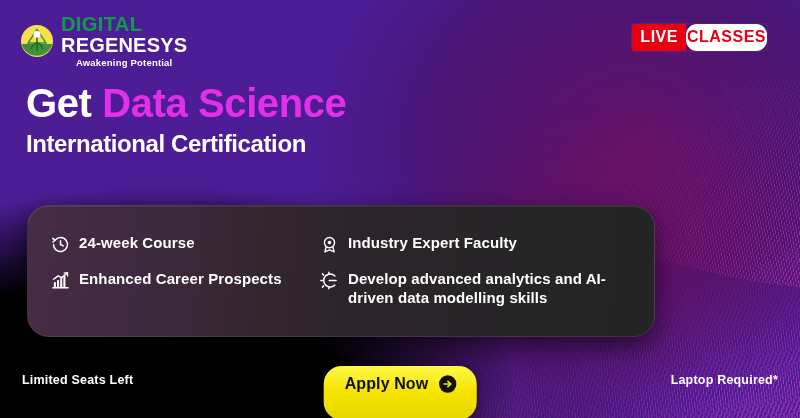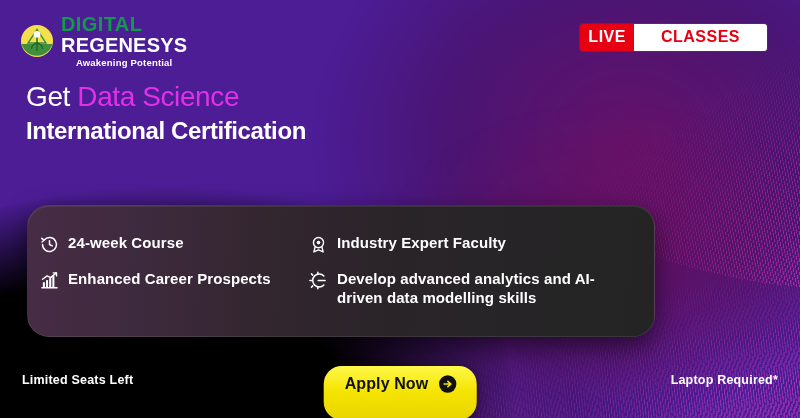--- a/index.html
+++ b/index.html
@@ -113,38 +113,38 @@
   }
 
   
   .live-badge {
     position:absolute; right:33px; top:24px;
     display:flex; border-radius:3px; overflow:hidden;
     font-weight:800; font-size:16px; letter-spacing:.5px;
     box-shadow:0 0 0 1px rgba(255,255,255,.06);
   }
   .live-badge .lb-live { background:#e60012; color:#fff; padding:4px 8px 1px; }
-  .live-badge .lb-classes { background:#fff; color:#e60012; padding:4px 27px 5px; }
+  .live-badge .lb-classes { background:#fff; color:#e60012; padding:4px 1px 5px;border-radius:11px; }
 
   
   .headline { position:absolute; left:26px; top:82px; }
-  .hl-line1 { font-size:28px; font-weight:400; line-height:1.08; letter-spacing:-.4px; white-space:nowrap; }
+  .hl-line1 { font-size:40px; font-weight:700; line-height:1.08; letter-spacing:-.4px; white-space:nowrap; }
   .hl-line2 { font-size:24px; font-weight:800; line-height:1.12; letter-spacing:-.4px; white-space:nowrap; color:#ffffff; margin-top:6px; }
   .hl-white { color:#ffffff; }
   .hl-pink  { color:#e330e8; }
 
   
   .feature-card {
     position:absolute; left:27px; top:205px;
     width:628px; height:132px;
     border-radius:22px;
     background:linear-gradient(95deg, #472c45 0%, #3e2a3e 18%, #33262f 38%, #2b2429 55%, #272527 72%, #242424 100%);
     border:1px solid rgba(255,255,255,.09);
     box-shadow:0 10px 26px rgba(0,0,0,.55), inset 0 1px 0 rgba(255,255,255,.07);
-    padding:28px 24px 24px 12px;
+    padding:28px 24px 24px 23px;
     display:grid;
     grid-template-columns:255px 1fr;
     grid-template-rows:auto auto;
     column-gap:14px; row-gap:16px;
     align-content:start;
   }
   .feat { display:flex; align-items:flex-start; gap:9px; }
   .feat-icon { width:19px; height:19px; flex:0 0 19px; margin-top:1px; }
   .feat-icon svg { display:block; width:19px; height:19px; }
   .feat-text {

